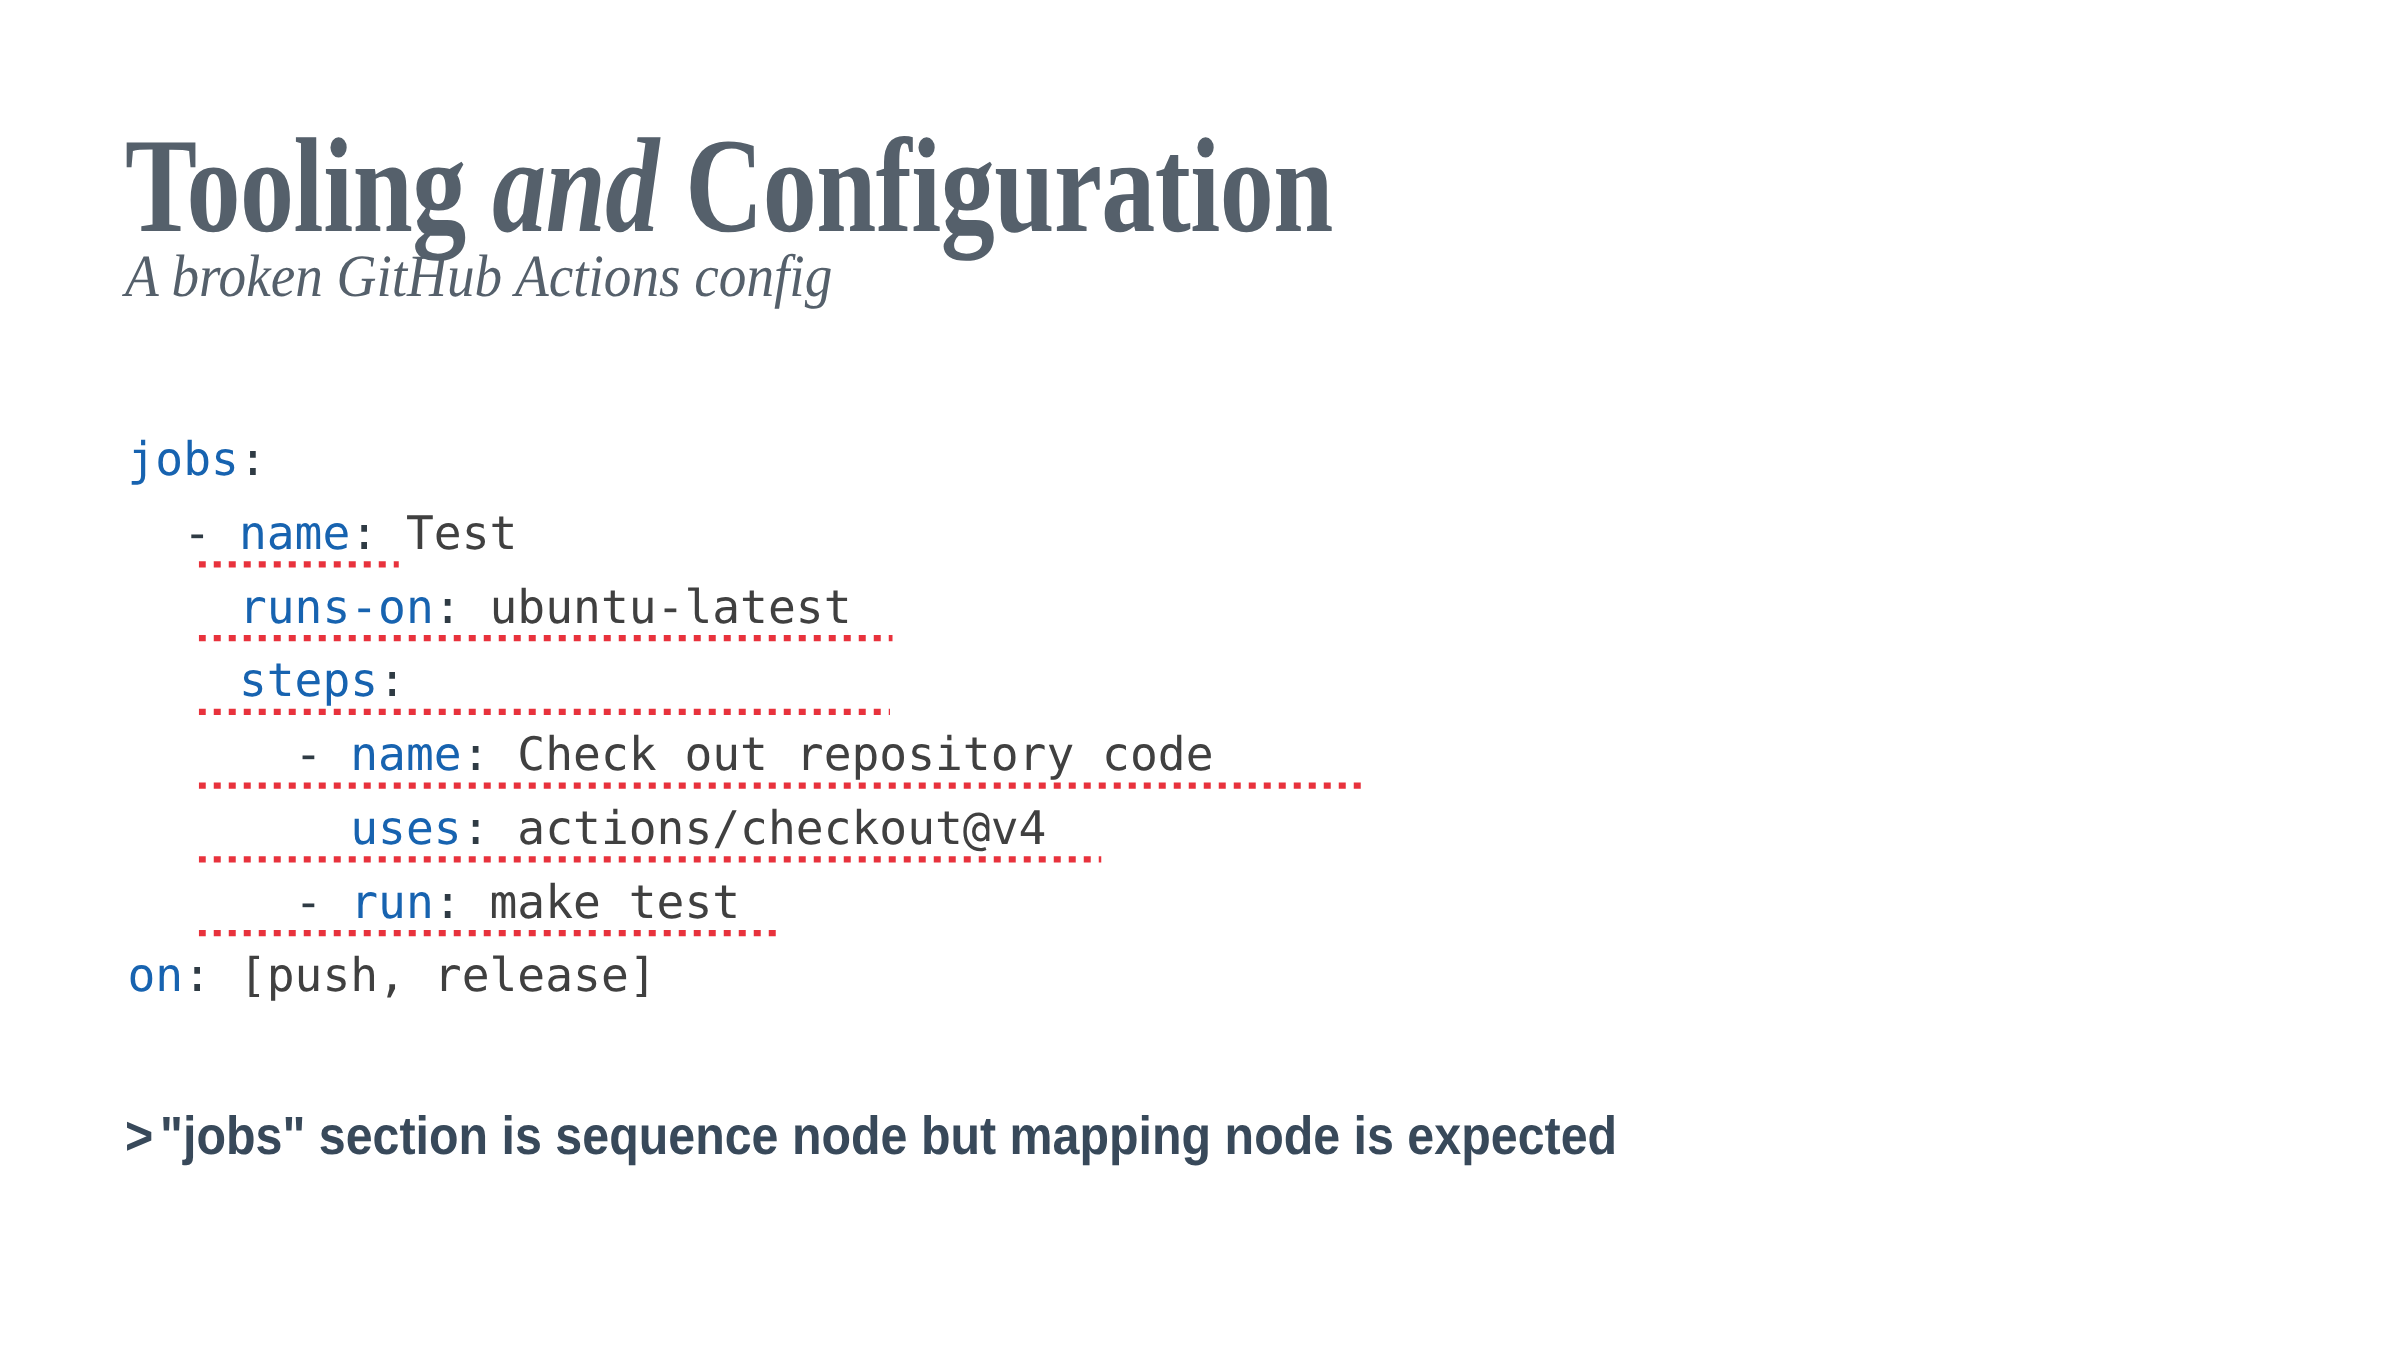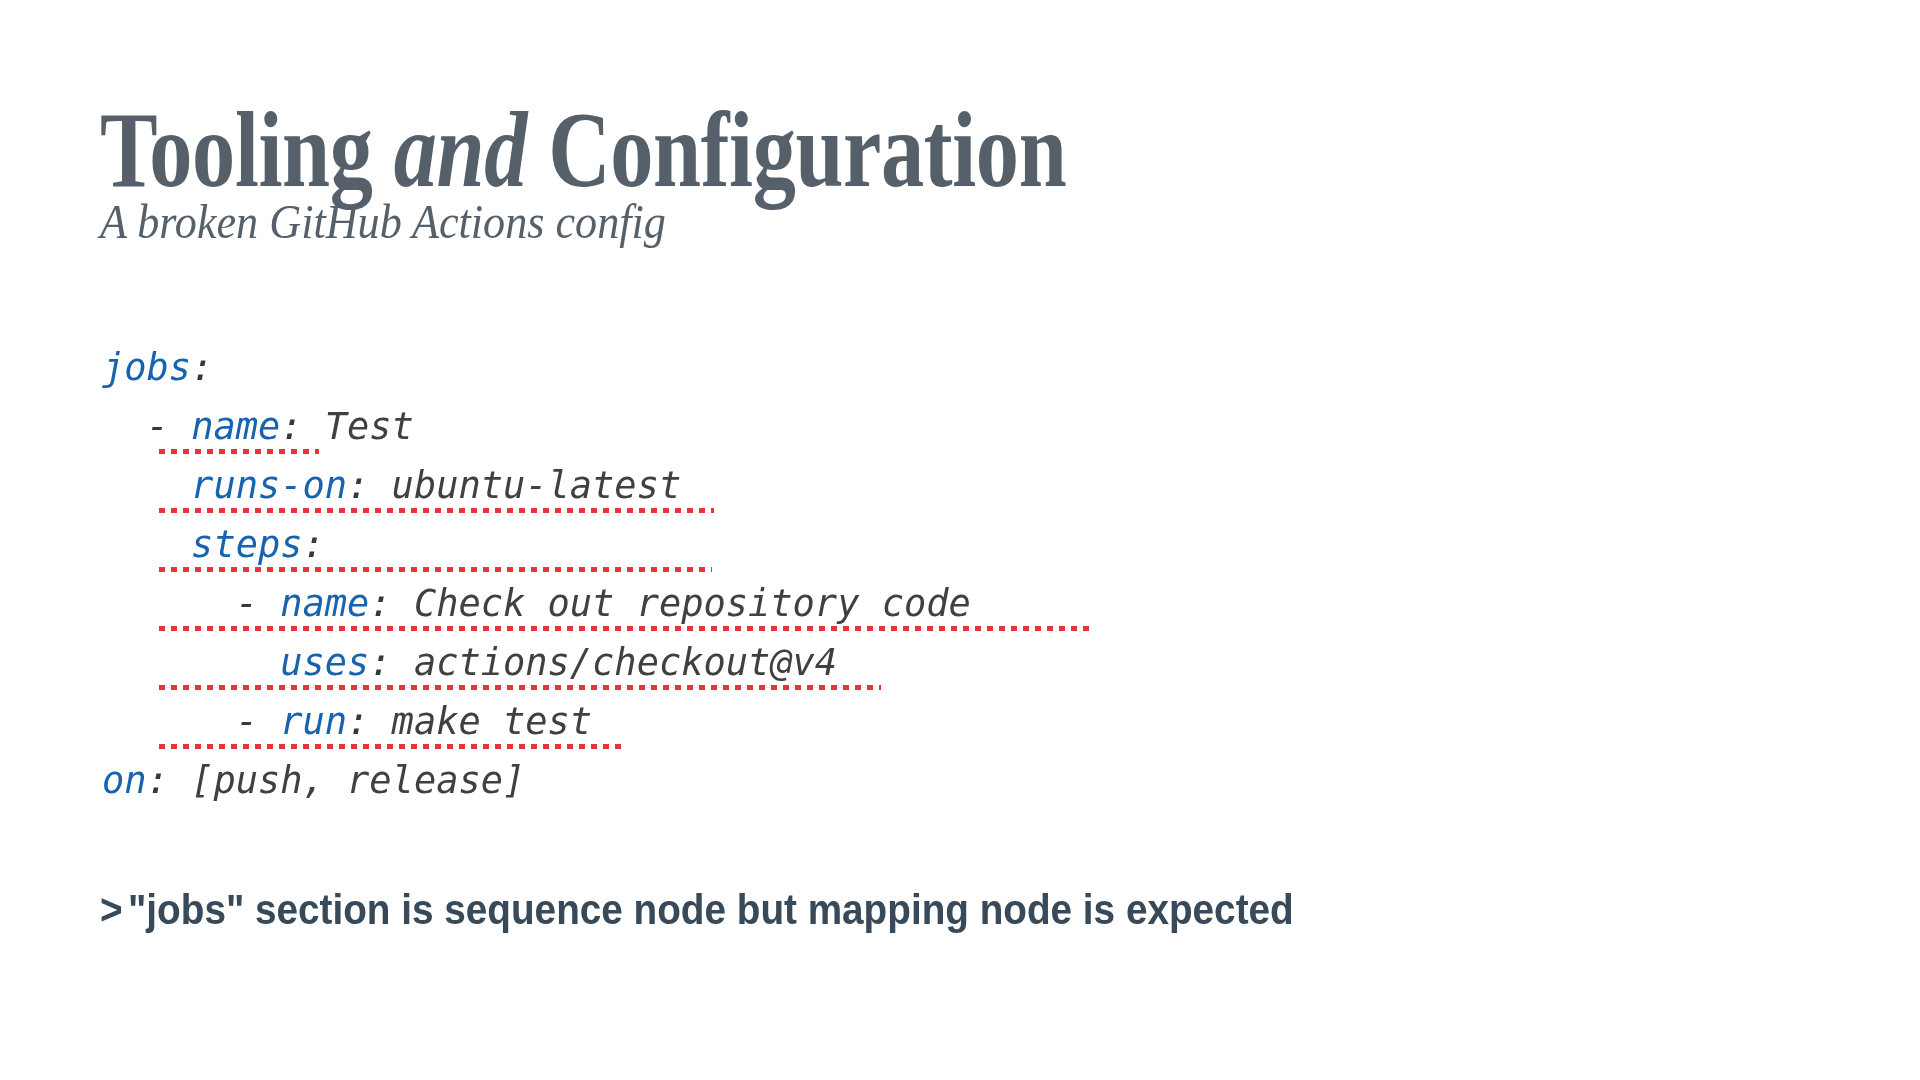--- a/index.html
+++ b/index.html
@@ -67,21 +67,20 @@
     font-family: "DejaVu Sans Mono", "Liberation Mono", monospace;
     font-size: 37px;
     line-height: 59px;
     color: #24292e;
     white-space: pre;
   }
   .code-line {
     position: relative;
     height: 59px;
     white-space: pre;
-    font-style: italic;
   }
   .tok-key   { color: #1763b0; }
   .tok-punct { color: #2f3b44; }
   .tok-val   { color: #404040; }
   .tok-dash  { color: #2f3b44; }
 
   
   .err-underline {
     position: absolute;
     left: 57px;

